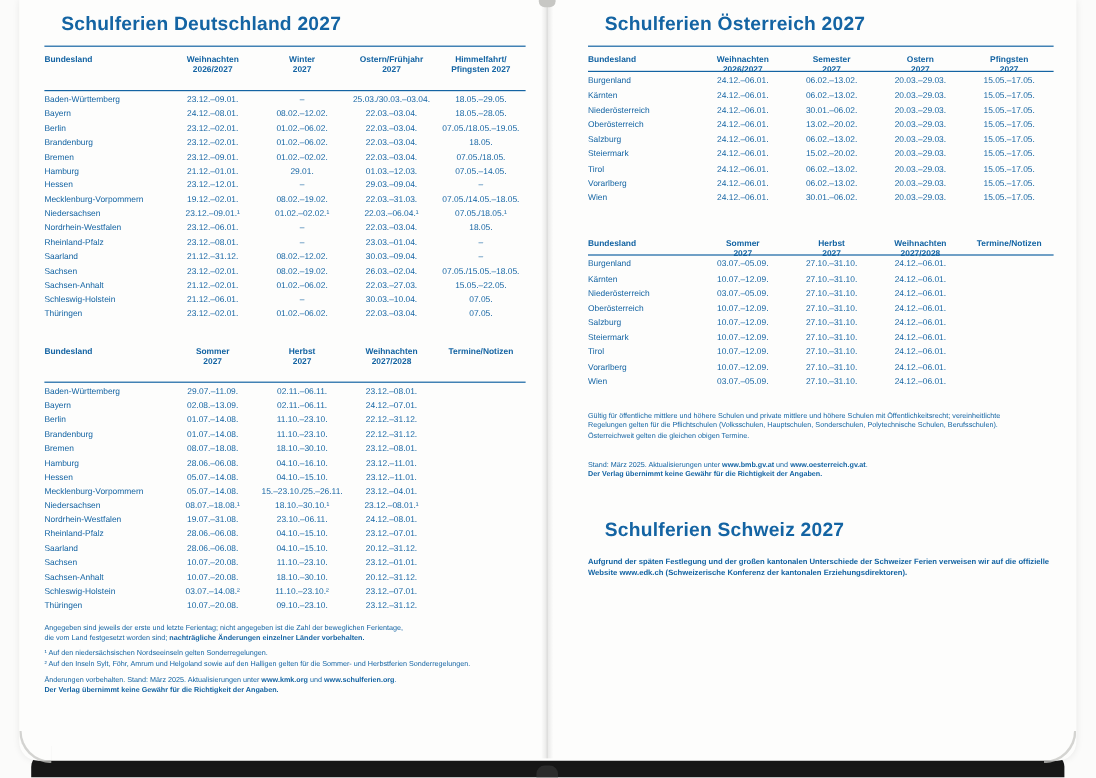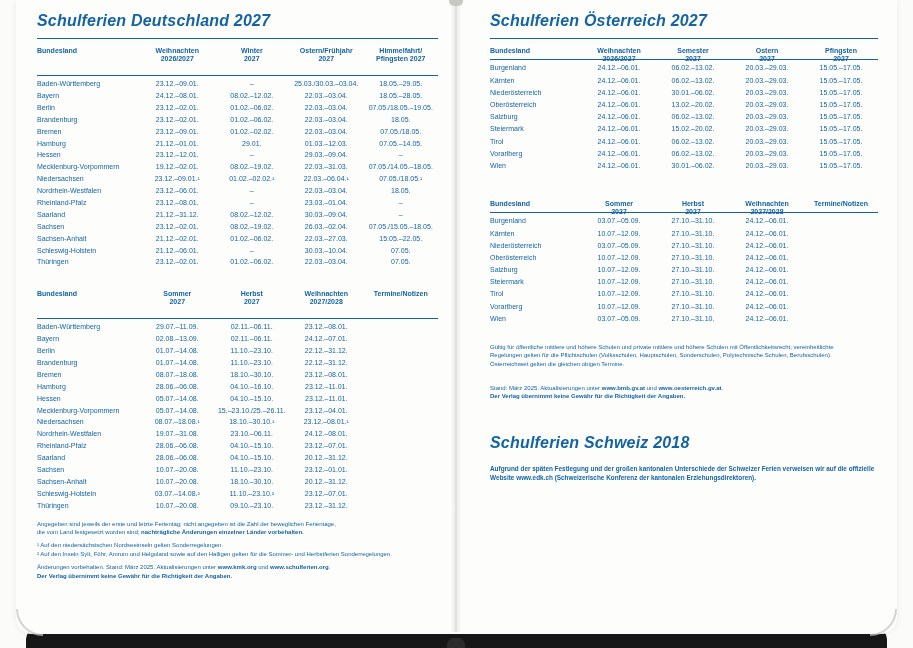--- a/index.html
+++ b/index.html
@@ -40,21 +40,21 @@
     border-bottom-left-radius:27px;
   }
   .arc.right{
     right:16px; bottom:12px;
     border-right:2px solid #c6c6c3; border-bottom:2px solid #c6c6c3;
     border-bottom-right-radius:27px;
   }
   .page{ position:absolute; top:0; z-index:2; }
   .page-left{ left:37px; width:401px; }
   .page-right{ left:490px; width:388px; }
-  .page-title{ margin:12px 0 0 0; font-size:16px; font-weight:bold; letter-spacing:.2px;font-style:italic; }
+  .page-title{ margin:12px 0 0 14px; font-size:16px; font-weight:bold; letter-spacing:.2px; }
   .page-right .page-title{ }
   .rule{ border:none; border-top:1px solid var(--ink); margin:8px 0 0 0; height:0; }
   .holiday-table{ margin-top:6px; }
   .t-row{ display:flex; align-items:center; height:11.9px; }
   .page-right .t-row{ height:12.2px; }
   .t-head{ height:28px; align-items:flex-start; padding-top:2px; }
   .cell{ flex:1 1 0; text-align:center; font-size:7px; white-space:nowrap; line-height:1.1; }
   .cell.head{ font-weight:bold; white-space:pre-line; }
   .cell.name{ flex:0 0 103px; text-align:left; }
   .page-right .cell.name{ flex:0 0 92px; }
@@ -512,17 +512,17 @@
 
   <div class="note-para">Gültig für öffentliche mittlere und höhere Schulen und private mittlere und höhere Schulen mit Öffentlichkeitsrecht; vereinheitlichte Regelungen gelten für die Pflichtschulen (Volksschulen, Hauptschulen, Sonderschulen, Polytechnische Schulen, Berufsschulen). Österreichweit gelten die gleichen obigen Termine.</div>
 
   <div class="stand-block">
     <div>
       <span>Stand: März 2025. Aktualisierungen unter </span><b class="inline">www.bmb.gv.at</b><span> und </span><b class="inline">www.oesterreich.gv.at</b><span>.</span>
     </div>
     <div class="disclaimer">Der Verlag übernimmt keine Gewähr für die Richtigkeit der Angaben.</div>
   </div>
 
-  <h1 class="page-title swiss-title">Schulferien Schweiz 2018</h1>
+  <h1 class="page-title swiss-title">Schulferien Schweiz 2027</h1>
   <div class="swiss-note">
     <span>Aufgrund der späten Festlegung und der großen kantonalen Unterschiede der Schweizer Ferien verweisen wir auf die offizielle Website </span><span>www.edk.ch</span><span> (Schweizerische Konferenz der kantonalen Erziehungsdirektoren).</span>
   </div>
 </div>
 
 </body></html>

